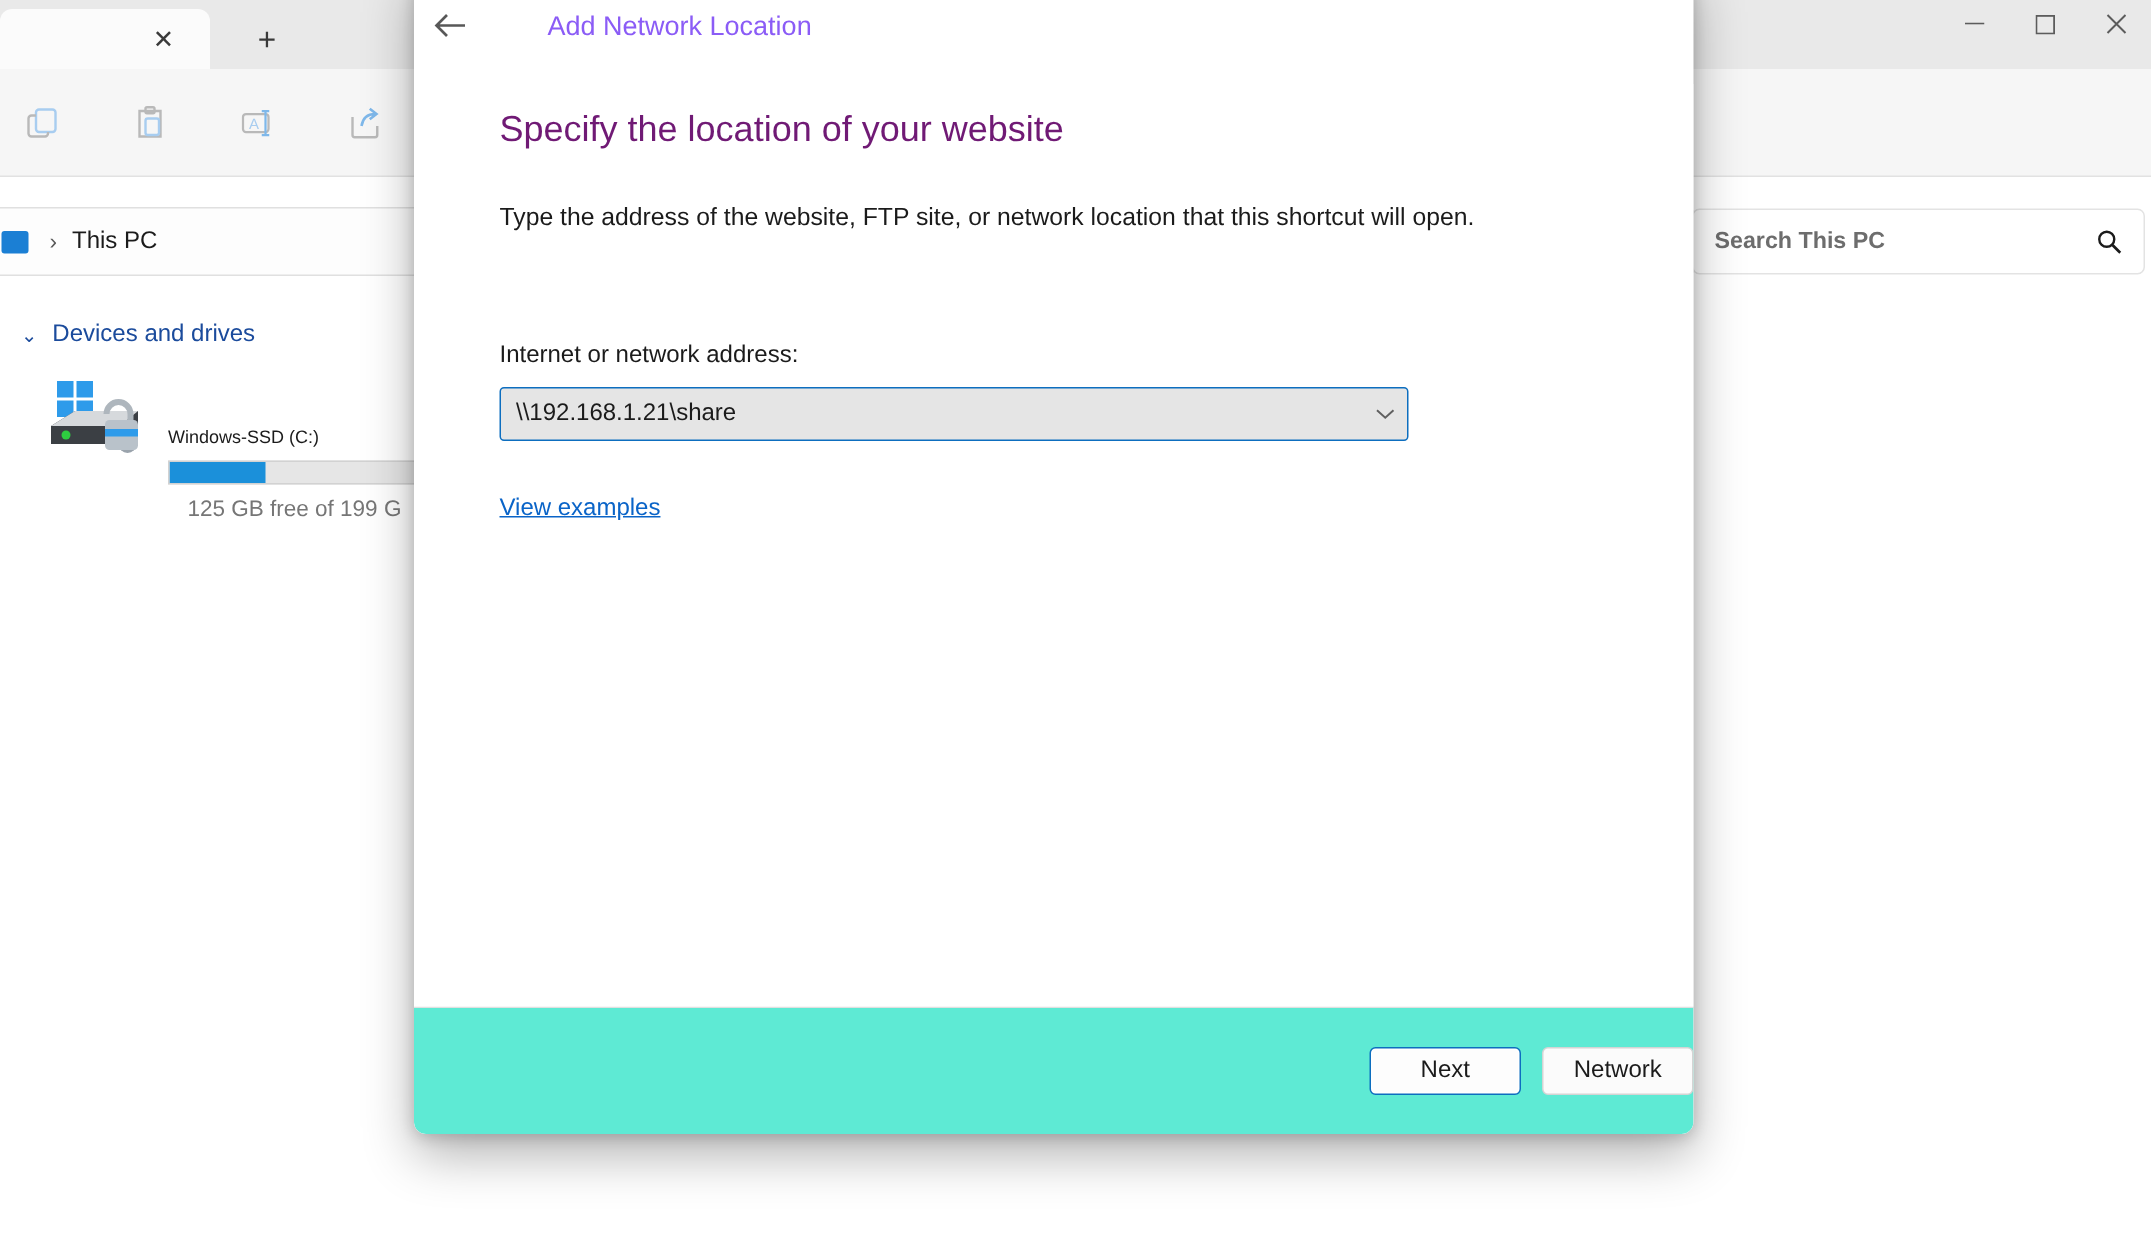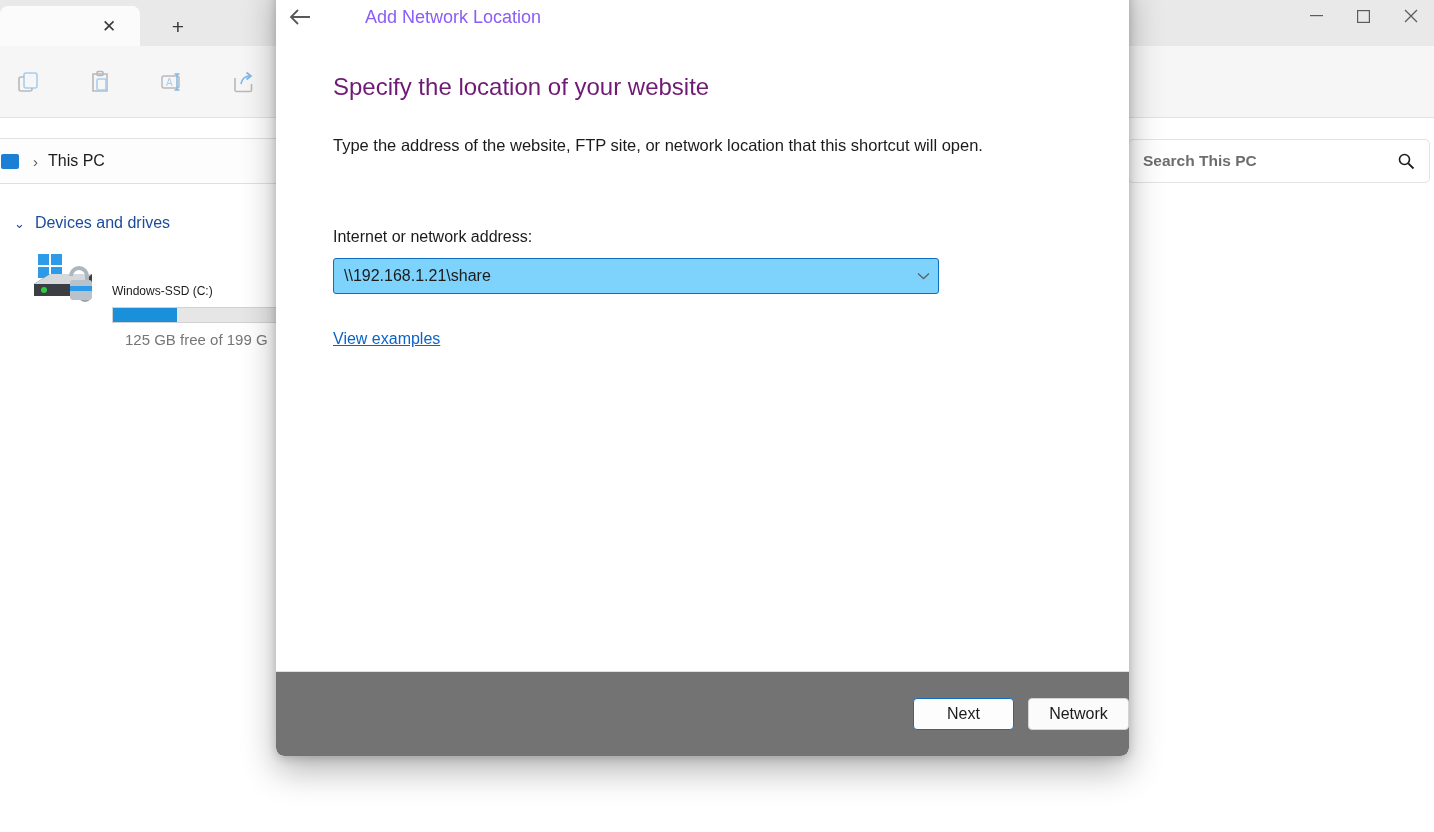--- a/index.html
+++ b/index.html
@@ -277,21 +277,21 @@
   .field-row {
     margin-top: 12px;
     display: flex;
     align-items: flex-start;
   }
   .combo {
     width: 606px;
     height: 36px;
     border: 1px solid #0d6ebf;
     border-radius: 3px;
-    background: #7dd3fc;
+    background: #e5e5e5;
     display: flex;
     align-items: center;
     padding: 0 8px 0 10px;
     box-sizing: border-box;
   }
   .combo-value {
     flex: 1;
     font-size: 16px;
     color: #1b1b1b;
     white-space: nowrap;
@@ -322,21 +322,21 @@
     font-size: 16px;
     color: #0a64c8;
     text-decoration: underline;
   }
 
   .dlg-footer {
     position: absolute;
     left: 0; bottom: 0;
     width: 853px;
     height: 85px;
-    background: #737373;
+    background: #5eead4;
     border-top: 1px solid #e0e0e0;
     border-radius: 0 0 8px 8px;
     display: flex;
     align-items: center;
     justify-content: flex-end;
     box-sizing: border-box;
   }
   .btn {
     height: 32px;
     min-width: 101px;

